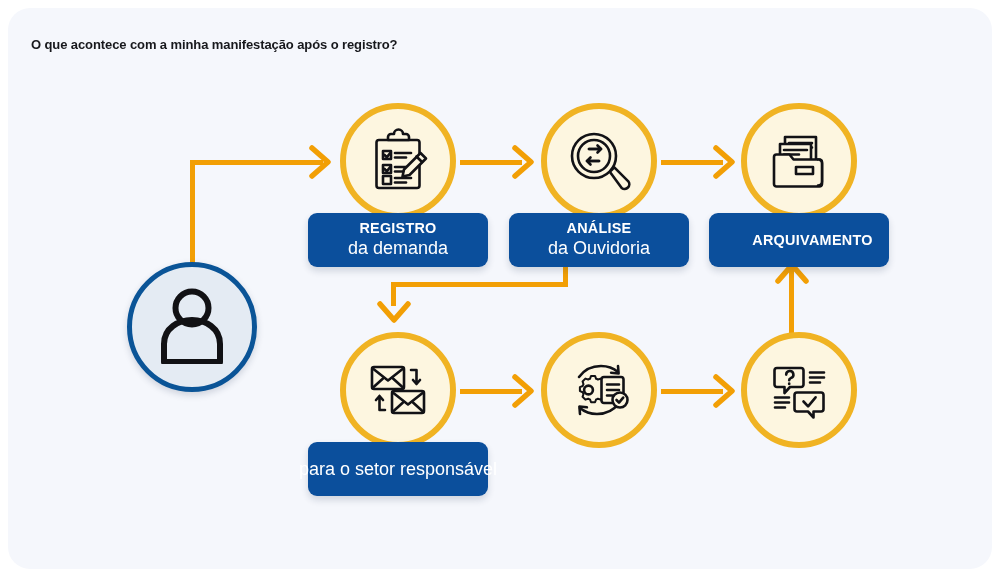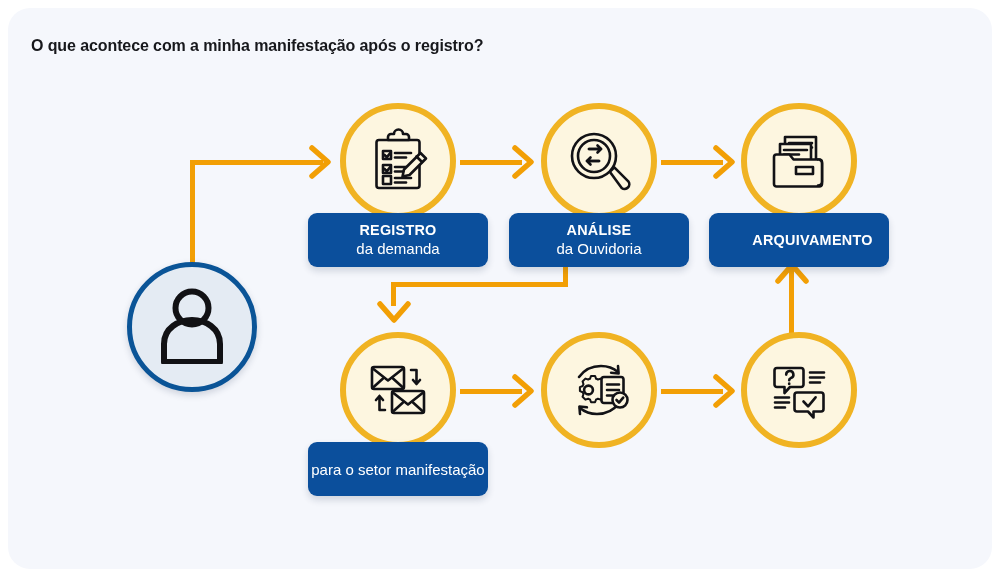--- a/index.html
+++ b/index.html
@@ -12,21 +12,21 @@
   #panel {
     position: absolute;
     left: 8px; top: 8px;
     width: 984px; height: 561px;
     background: #f5f7fc;
     border-radius: 22px;
   }
   #title {
     position: absolute;
     left: 23px; top: 29px;
-    font-size: 16px;
+    font-size: 13px;
     font-weight: bold;
     color: #17181c;
     letter-spacing: -0.1px;
     white-space: nowrap;
   }
 
   
   .circle {
     position: absolute;
     width: 116px; height: 116px;
@@ -68,21 +68,21 @@
     color: #ffffff;
   }
   .box .t1 {
     font-size: 14.4px;
     font-weight: bold;
     letter-spacing: 0.25px;
     line-height: 1.15;
     white-space: nowrap;
   }
   .box .t2 {
-    font-size: 15px;
+    font-size: 18px;
     font-weight: normal;
     line-height: 1.2;
     margin-top: 2px;
     white-space: nowrap;
   }
   .box.single .t1 { letter-spacing: 0.3px; }
   .ln-h, .ln-v { position: absolute; background: #f29f05; z-index: 2; }
   .ln-h { height: 5px; }
   .ln-v { width: 5px; }
   .head { position: absolute; z-index: 2; }
@@ -218,21 +218,21 @@
           <rect x="28" y="35" width="32" height="22" rx="2"></rect>
           <path d="M28.8 36.5 L44 48.5 L59.2 36.5"></path>
           <path d="M28.8 55.8 L39 46.5 M59.2 55.8 L49 46.5"></path>
           <path d="M47 14 h5.5 v14 M52.5 28 l-3.5 -4 M52.5 28 l3.5 -4"></path>
           <path d="M21 54 h-5.5 v-14 M15.5 40 l-3.5 4 M15.5 40 l3.5 4"></path>
         </g>
       </svg>
     </span>
   </div>
   <div class="box" style="left:300px; top:434px;">
-    <span class="t2">para o setor manifestação</span>
+    <span class="t2">para o setor responsável</span>
   </div>
 
   <div class="circle" style="left:533px; top:324px;">
     <span>
       <svg width="68" height="68" viewBox="0 0 68 68">
         <g fill="none" stroke="#121216" stroke-width="2.6" stroke-linejoin="round" stroke-linecap="round">
           <path d="M14 21 q8 -11 22 -11 q10 0 17 6"></path>
           <path d="M53 10 l0.6 7.5 l-7.5 -0.8" stroke-linejoin="round"></path>
           <path d="M54 47 q-8 11 -22 11 q-10 0 -17 -6"></path>
           <path d="M15 58 l-0.6 -7.5 l7.5 0.8"></path>

